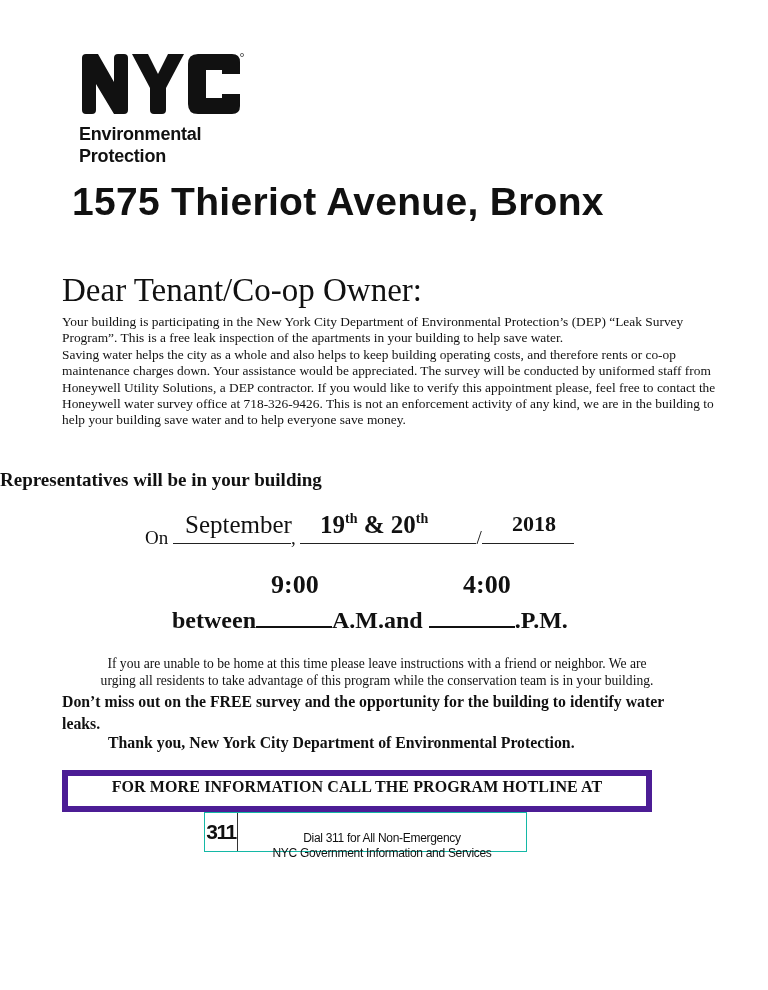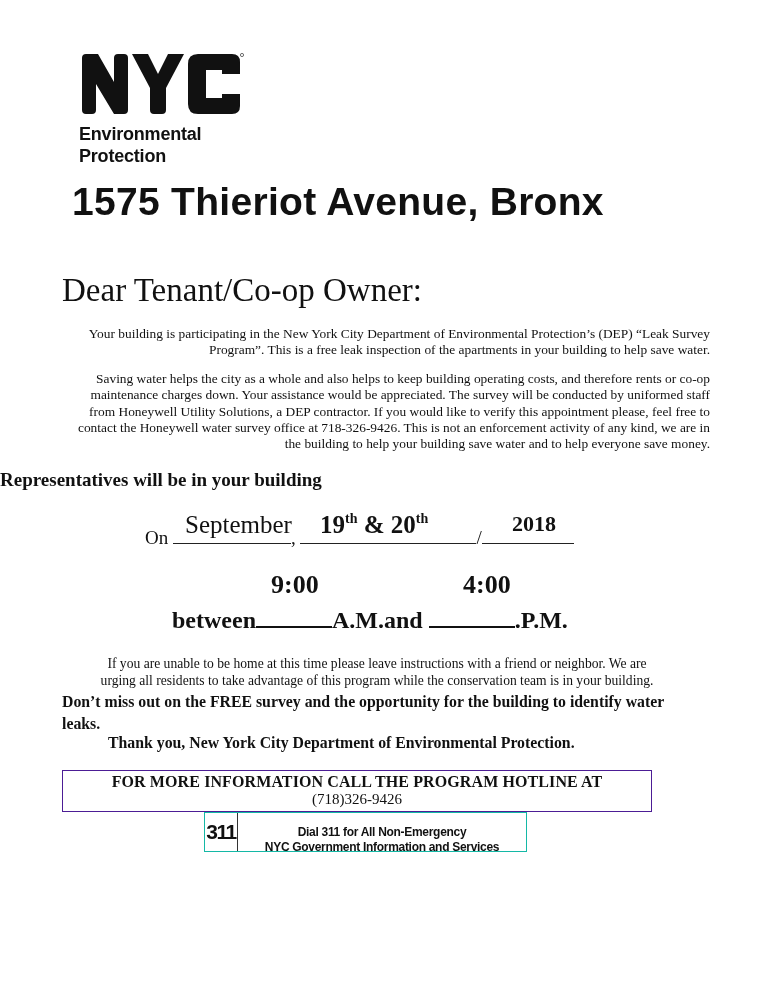--- a/index.html
+++ b/index.html
@@ -10,21 +10,21 @@
 
     
     #logo-nyc { left: 80px; top: 52px; width: 165px; height: 64px; }
     #logo-line1 { left: 79px; top: 124px; font-size: 18px; font-weight: bold; letter-spacing: -0.2px; }
     #logo-line2 { left: 79px; top: 146px; font-size: 18px; font-weight: bold; letter-spacing: -0.2px; }
 
     #address { left: 72px; top: 180px; font-size: 39px; font-weight: bold; letter-spacing: 0.3px; }
     #salutation { left: 62px; top: 272px; font-size: 33px; font-weight: normal; }
 
     #body-text { left: 62px; top: 314px; width: 660px; font-size: 13.4px; line-height: 16.4px; }
-    #body-text p { margin: 12px; text-align: right; }
+    #body-text p { margin: 0; }
 
     #reps { left: 0; width: 740px; top: 469px; font-size: 19px; font-weight: bold; }
     #month { left: 185px; top: 511px; }
     #days { left: 320px; top: 511px; }
     #days sup, #days .sup { font-size: 14px; vertical-align: 10px; }
     #year { left: 512px; top: 511px; }
 
     #on-line { left: 145px; top: 527px; font-size: 19px; }
     .blank { display: inline-block; border-bottom: 1px solid #222; height: 16px; vertical-align: baseline; }
 
@@ -34,27 +34,27 @@
     #between-line { left: 172px; top: 606px; font-size: 24px; font-weight: bold; }
     .blank-b { display: inline-block; border-bottom: 2px solid #111; height: 20px; }
 
     #note { left: 62px; top: 655px; width: 630px; font-size: 13.6px; line-height: 17px; text-align: center; }
     #note p { margin: 0; }
 
     #dont-miss { left: 62px; top: 691px; width: 640px; font-size: 15.8px; font-weight: bold; line-height: 22px; }
 
     #thanks { left: 108px; top: 734px; font-size: 15.8px; font-weight: bold; }
 
-    #hotline-box { left: 62px; top: 770px; width: 590px; height: 42px; border: 1px solid #4c1d95; box-sizing: border-box; text-align: center; }
+    #hotline-box { left: 62px; top: 770px; width: 590px; height: 42px; border: 6px solid #4c1d95; box-sizing: border-box; text-align: center; }
     #hotline-l1 { font-size: 16px; font-weight: bold; margin-top: 2px; letter-spacing: 0.1px; }
     #hotline-l2 { font-size: 15px; margin-top: 0px; }
 
     #box-311 { left: 204px; top: 812px; width: 323px; height: 40px; border: 1px solid #14b8a6; box-sizing: border-box; display: flex; }
     #num-311 { width: 32px; border-right: 1px solid #333; font-size: 21px; font-weight: bold; display: flex; align-items: center; justify-content: center; letter-spacing: -1.5px; }
-    #text-311 { flex: 1; text-align: center; font-size: 12px; font-weight: bold; line-height: 15px; padding-top: 12px; letter-spacing: -0.3px; }
+    #text-311 { flex: 1; text-align: center; font-size: 12px; font-weight: normal; line-height: 15px; padding-top: 18px; letter-spacing: -0.3px; }
   </style>
 </head>
 <body>
 
 <svg id="logo-nyc" class="abs" viewBox="0 0 165 64" xmlns="http://www.w3.org/2000/svg">
 
   <path d="M2 6 Q2 2 6 2 H18 L34 30 V6 Q34 2 38 2 H44 Q48 2 48 6 V58 Q48 62 44 62 H34 L16 32 V58 Q16 62 12 62 H6 Q2 62 2 58 Z" fill="#111"></path>
 
   <path d="M52 2 H68 L78 22 L88 2 H104 L86 36 V58 Q86 62 82 62 H74 Q70 62 70 58 V36 Z" fill="#111"></path>
 
@@ -101,21 +101,20 @@
   <p>If you are unable to be home at this time please leave instructions with a friend or neighbor.  We are</p>
   <p>urging all residents to take advantage of this program while the conservation team is in your building.</p>
 </div>
 
 <div id="dont-miss" class="abs serif">Don’t miss out on the FREE survey and the opportunity for the building to identify water leaks.</div>
 
 <div id="thanks" class="abs serif">Thank you, New York City Department of Environmental Protection.</div>
 
 <div id="hotline-box" class="abs serif">
   <div id="hotline-l1">FOR MORE INFORMATION CALL THE PROGRAM HOTLINE AT</div>
-  <div id="hotline-l2">(718)326-9426</div>
 </div>
 
 <div id="box-311" class="abs sans">
   <div id="num-311">311</div>
   <div id="text-311">
     <div>Dial 311 for All Non-Emergency</div>
     <div>NYC Government Information and Services</div>
   </div>
 </div>
 

